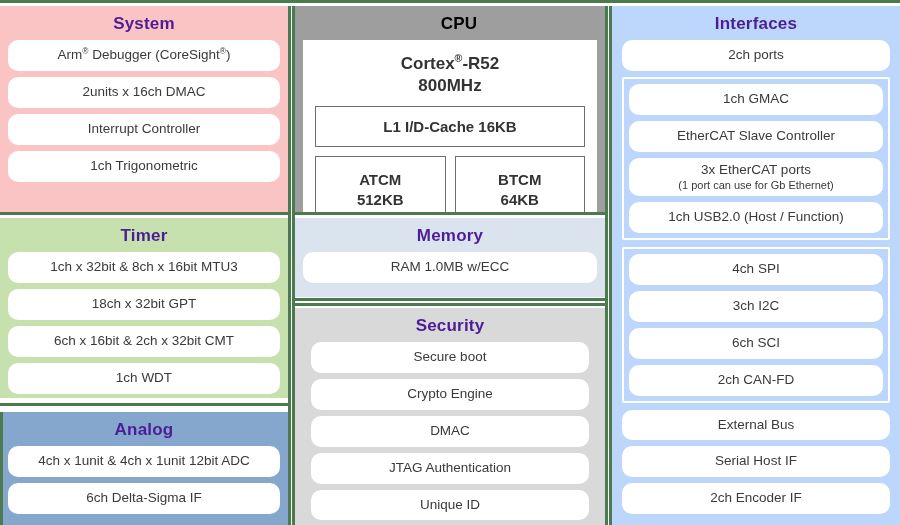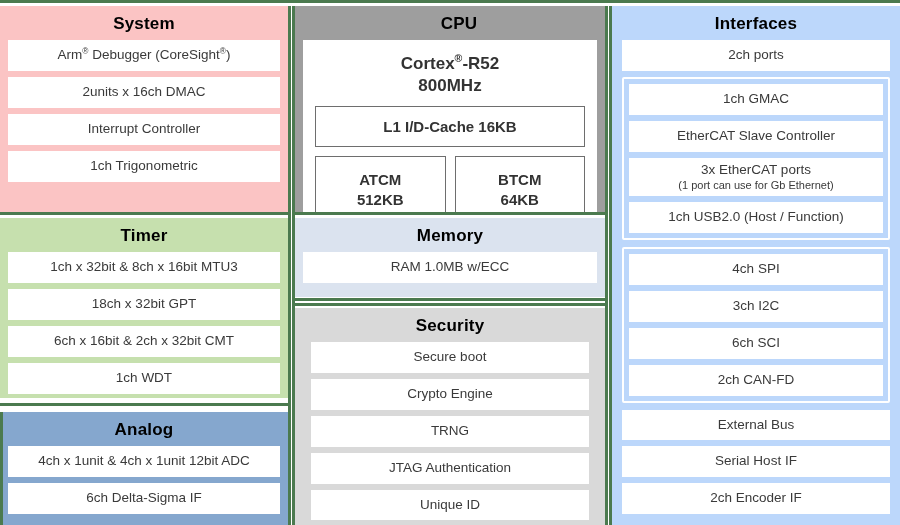--- a/index.html
+++ b/index.html
@@ -25,28 +25,28 @@
     padding:0 8px;
     overflow:hidden;
   }
   .panel-title{
     text-align:center;
     font-weight:bold;
     font-size:17px;
     letter-spacing:.2px;
     line-height:1;
     padding:9px 0 8px;
-    color:#000000;
+    color:#4c1d95;
   }
   .panel-title.white{color:#000000;margin-left:18px;}
 
   
   .chip{
     background:#ffffff;
-    border-radius:0;
+    border-radius:10px;
     text-align:center;
     font-size:13.5px;
     line-height:1.25;
     color:#3a3a3a;
     padding:7px 4px;
     margin-bottom:6px;
     box-sizing:border-box;
   }
   .chip .sub{
     display:block;
@@ -170,21 +170,21 @@
 
   <div class="panel mem" style="left:295px;top:215px;width:310px;height:79px;">
     <div class="panel-title">Memory</div>
     <div class="chip">RAM 1.0MB w/ECC</div>
   </div>
 
   <div class="panel sec" style="left:295px;top:305px;width:310px;height:220px;padding:0 16px;">
     <div class="panel-title">Security</div>
     <div class="chip">Secure boot</div>
     <div class="chip">Crypto Engine</div>
-    <div class="chip">TRNG</div>
+    <div class="chip">DMAC</div>
     <div class="chip">JTAG Authentication</div>
     <div class="chip">Unique ID</div>
   </div>
 
   <div class="vrule" style="left:288px;top:3px;height:522px;"></div>
   <div class="vrule" style="left:292px;top:3px;height:522px;"></div>
   <div class="hrule" style="left:292px;top:209px;width:316px;"></div>
   <div class="hrule" style="left:292px;top:295px;width:316px;"></div>
   <div class="hrule" style="left:292px;top:300px;width:316px;"></div>
   <div class="vrule" style="left:605px;top:3px;height:522px;"></div>

